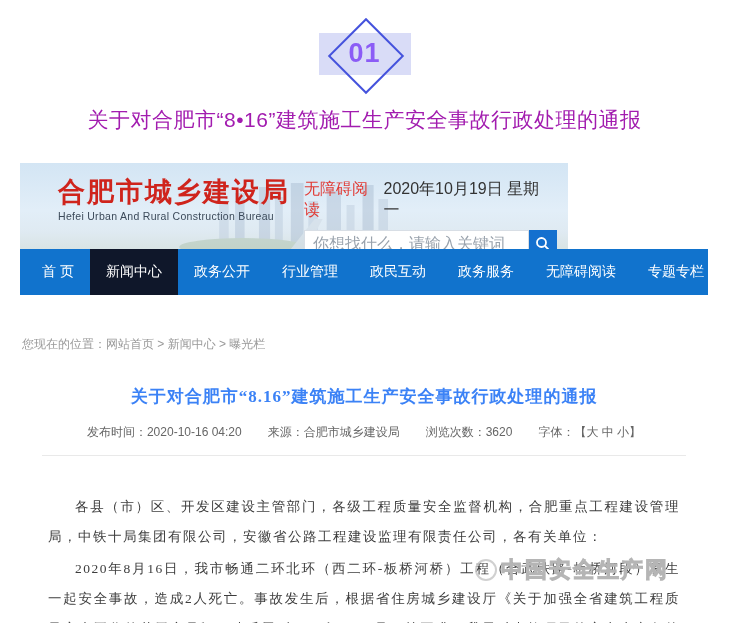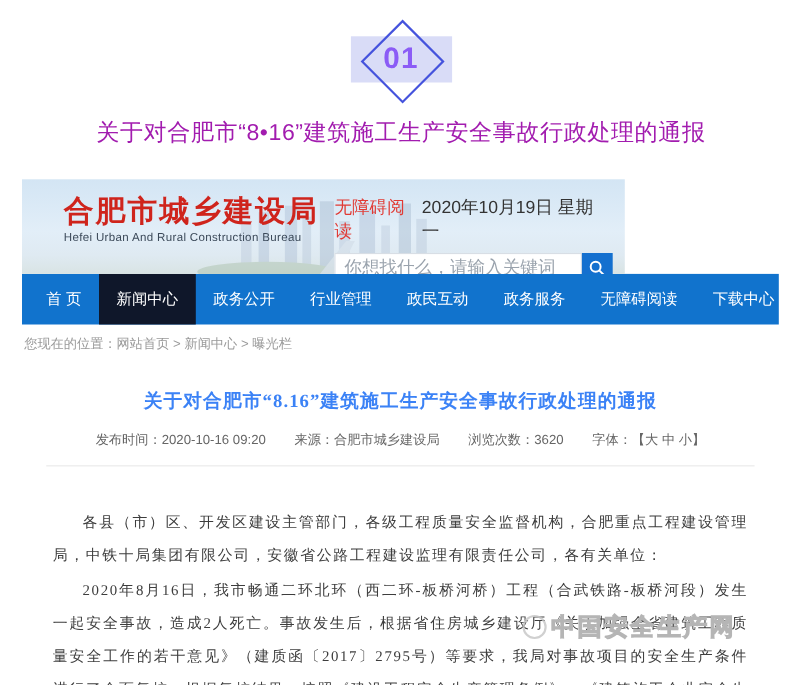--- a/index.html
+++ b/index.html
@@ -44,21 +44,21 @@
       display:flex;align-items:center;justify-content:center;}
 
   
   .nav{width:688px;height:46px;background:#1173cd;display:flex;align-items:stretch;
        justify-content:space-between;padding:0 6px;box-sizing:border-box;}
   .nav-item{display:flex;align-items:center;padding:0 16px;color:#ffffff;
        font-size:14px;cursor:pointer;white-space:nowrap;}
   .nav-item.active{background:#0f172a;}
 
   
-  .breadcrumb{padding:9px 2px 0 2px;font-size:12px;color:#999;}
+  .breadcrumb{padding:9px 2px 0 2px;font-size:12px;color:#999;margin-top:32px;}
 
   
   .article{position:relative;padding:0 10px;}
   .article-title{margin-top:32px;text-align:center;font-size:17px;font-weight:bold;
        color:#3b82f6;font-family:"Liberation Serif","DejaVu Serif",serif;letter-spacing:1px;}
   .article-meta{margin-top:16px;text-align:center;font-size:12px;color:#666;
        display:flex;justify-content:center;gap:26px;}
   .article-meta span{white-space:nowrap;}
   .divider{margin:14px 12px 0 12px;border-top:1px solid #e9e9e9;height:0;}
   .body-text{margin-top:36px;padding:0 18px;
@@ -131,29 +131,30 @@
   </div>
 
   <div class="nav">
     <div class="nav-item">首 页</div>
     <div class="nav-item active">新闻中心</div>
     <div class="nav-item">政务公开</div>
     <div class="nav-item">行业管理</div>
     <div class="nav-item">政民互动</div>
     <div class="nav-item">政务服务</div>
     <div class="nav-item">无障碍阅读</div>
+    <div class="nav-item">专题专栏</div>
     <div class="nav-item">下载中心</div>
   </div>
 
   <div class="breadcrumb">您现在的位置：网站首页 &gt; 新闻中心 &gt; 曝光栏</div>
 
   <div class="article">
     <div class="article-title">关于对合肥市“8.16”建筑施工生产安全事故行政处理的通报</div>
     <div class="article-meta">
-      <span>发布时间：2020-10-16 09:20</span>
+      <span>发布时间：2020-10-16 04:20</span>
       <span>来源：合肥市城乡建设局</span>
       <span>浏览次数：3620</span>
       <span>字体：【大 中 小】</span>
     </div>
     <div class="divider"></div>
     <div class="body-text">
       <p>各县（市）区、开发区建设主管部门，各级工程质量安全监督机构，合肥重点工程建设管理局，中铁十局集团有限公司，安徽省公路工程建设监理有限责任公司，各有关单位：</p>
       <p>2020年8月16日，我市畅通二环北环（西二环-板桥河桥）工程（合武铁路-板桥河段）发生一起安全事故，造成2人死亡。事故发生后，根据省住房城乡建设厅《关于加强全省建筑工程质量安全工作的若干意见》（建质函〔2017〕2795号）等要求，我局对事故项目的安全生产条件进行了全面复核。根据复核结果，按照《建设工程安全生产管理条例》、《建筑施工企业安全生产许可证管理规定》、《安徽省住房城乡建设厅关于进一步加强建筑施工企业安全生产许可管理的通知》（建质函〔2018〕2076号）等规定、要求，经研究决定，对相关单位作出如下行政处理：</p>
     </div>
   </div>

